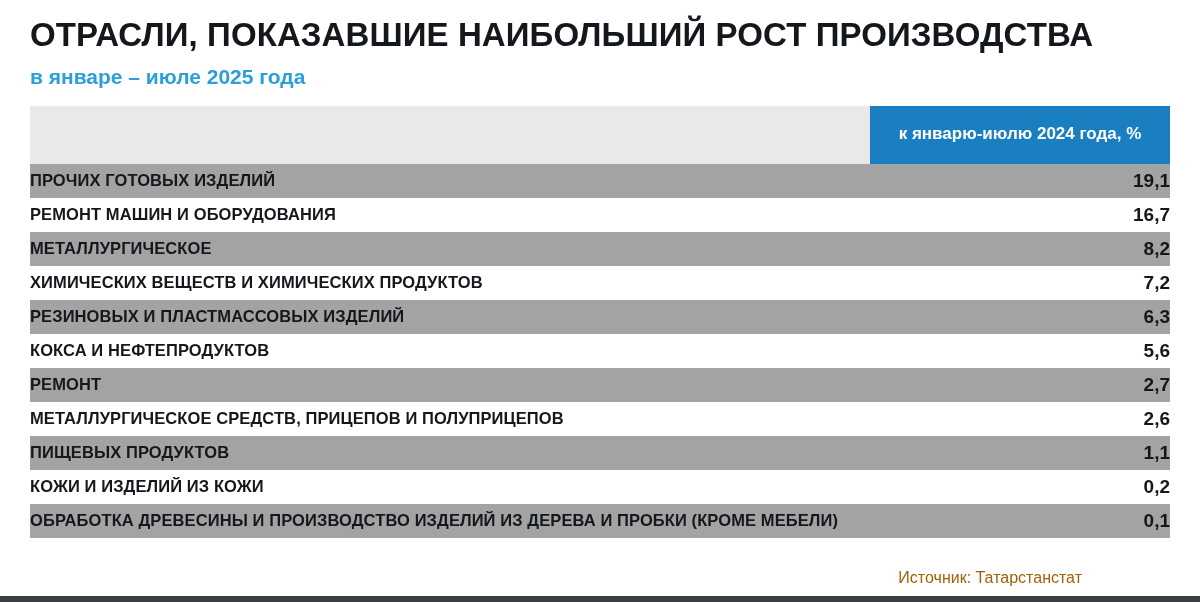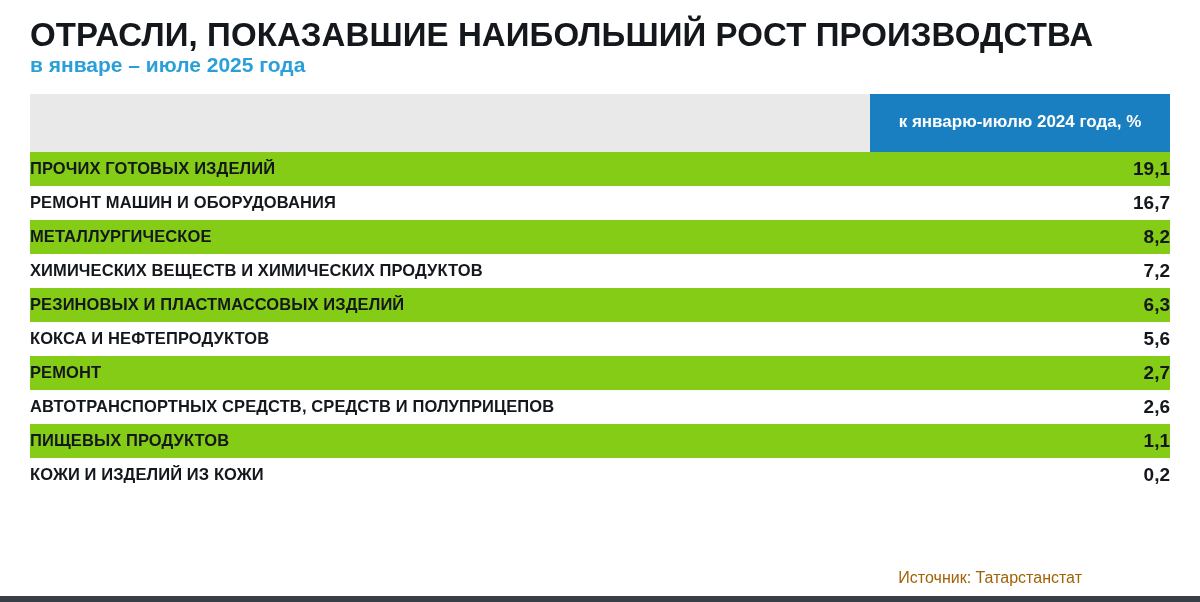--- a/index.html
+++ b/index.html
@@ -23,21 +23,21 @@
   }
   .title {
     font-size: 33px;
     font-weight: bold;
     letter-spacing: 0.1px;
     line-height: 1.05;
     color: #14181d;
     white-space: nowrap;
   }
   .subtitle {
-    margin-top: 0;
+    margin-top: 12px;
     font-size: 21px;
     font-weight: bold;
     color: #2b9fd8;
     line-height: 1.1;
   }
   .table {
     margin-top: 18px;
     width: 1140px;
     border-collapse: collapse;
     table-layout: fixed;
@@ -73,21 +73,21 @@
     white-space: nowrap;
   }
   .row-value {
     font-size: 19px;
     font-weight: bold;
     text-align: right;
     height: 34px;
     vertical-align: middle;
     color: #14181d;
   }
-  tr.alt td { background: #84cc16; }
+  tr.alt td { background: #a3a3a3; }
   tr.plain td { background: #ffffff; }
 
   .source {
     position: absolute;
     right: 30px;
     bottom: 15px;
     font-size: 16px;
     color: #a16207;
   }
   .bottom-bar {
@@ -141,29 +141,33 @@
       </tr>
       <tr class="plain">
         <td class="row-name">КОКСА И НЕФТЕПРОДУКТОВ</td>
         <td class="row-value">5,6</td>
       </tr>
       <tr class="alt">
         <td class="row-name">РЕМОНТ</td>
         <td class="row-value">2,7</td>
       </tr>
       <tr class="plain">
-        <td class="row-name">АВТОТРАНСПОРТНЫХ СРЕДСТВ, СРЕДСТВ И ПОЛУПРИЦЕПОВ</td>
+        <td class="row-name">МЕТАЛЛУРГИЧЕСКОЕ СРЕДСТВ, ПРИЦЕПОВ И ПОЛУПРИЦЕПОВ</td>
         <td class="row-value">2,6</td>
       </tr>
       <tr class="alt">
         <td class="row-name">ПИЩЕВЫХ ПРОДУКТОВ</td>
         <td class="row-value">1,1</td>
       </tr>
       <tr class="plain">
         <td class="row-name">КОЖИ И ИЗДЕЛИЙ ИЗ КОЖИ</td>
         <td class="row-value">0,2</td>
       </tr>
+      <tr class="alt">
+        <td class="row-name">ОБРАБОТКА ДРЕВЕСИНЫ И ПРОИЗВОДСТВО ИЗДЕЛИЙ ИЗ ДЕРЕВА И ПРОБКИ (КРОМЕ МЕБЕЛИ)</td>
+        <td class="row-value">0,1</td>
+      </tr>
     </tbody>
   </table>
 
   <div class="source">Источник: Татарстанстат</div>
   <div class="bottom-bar"></div>
 </div>
 
 </body></html>

